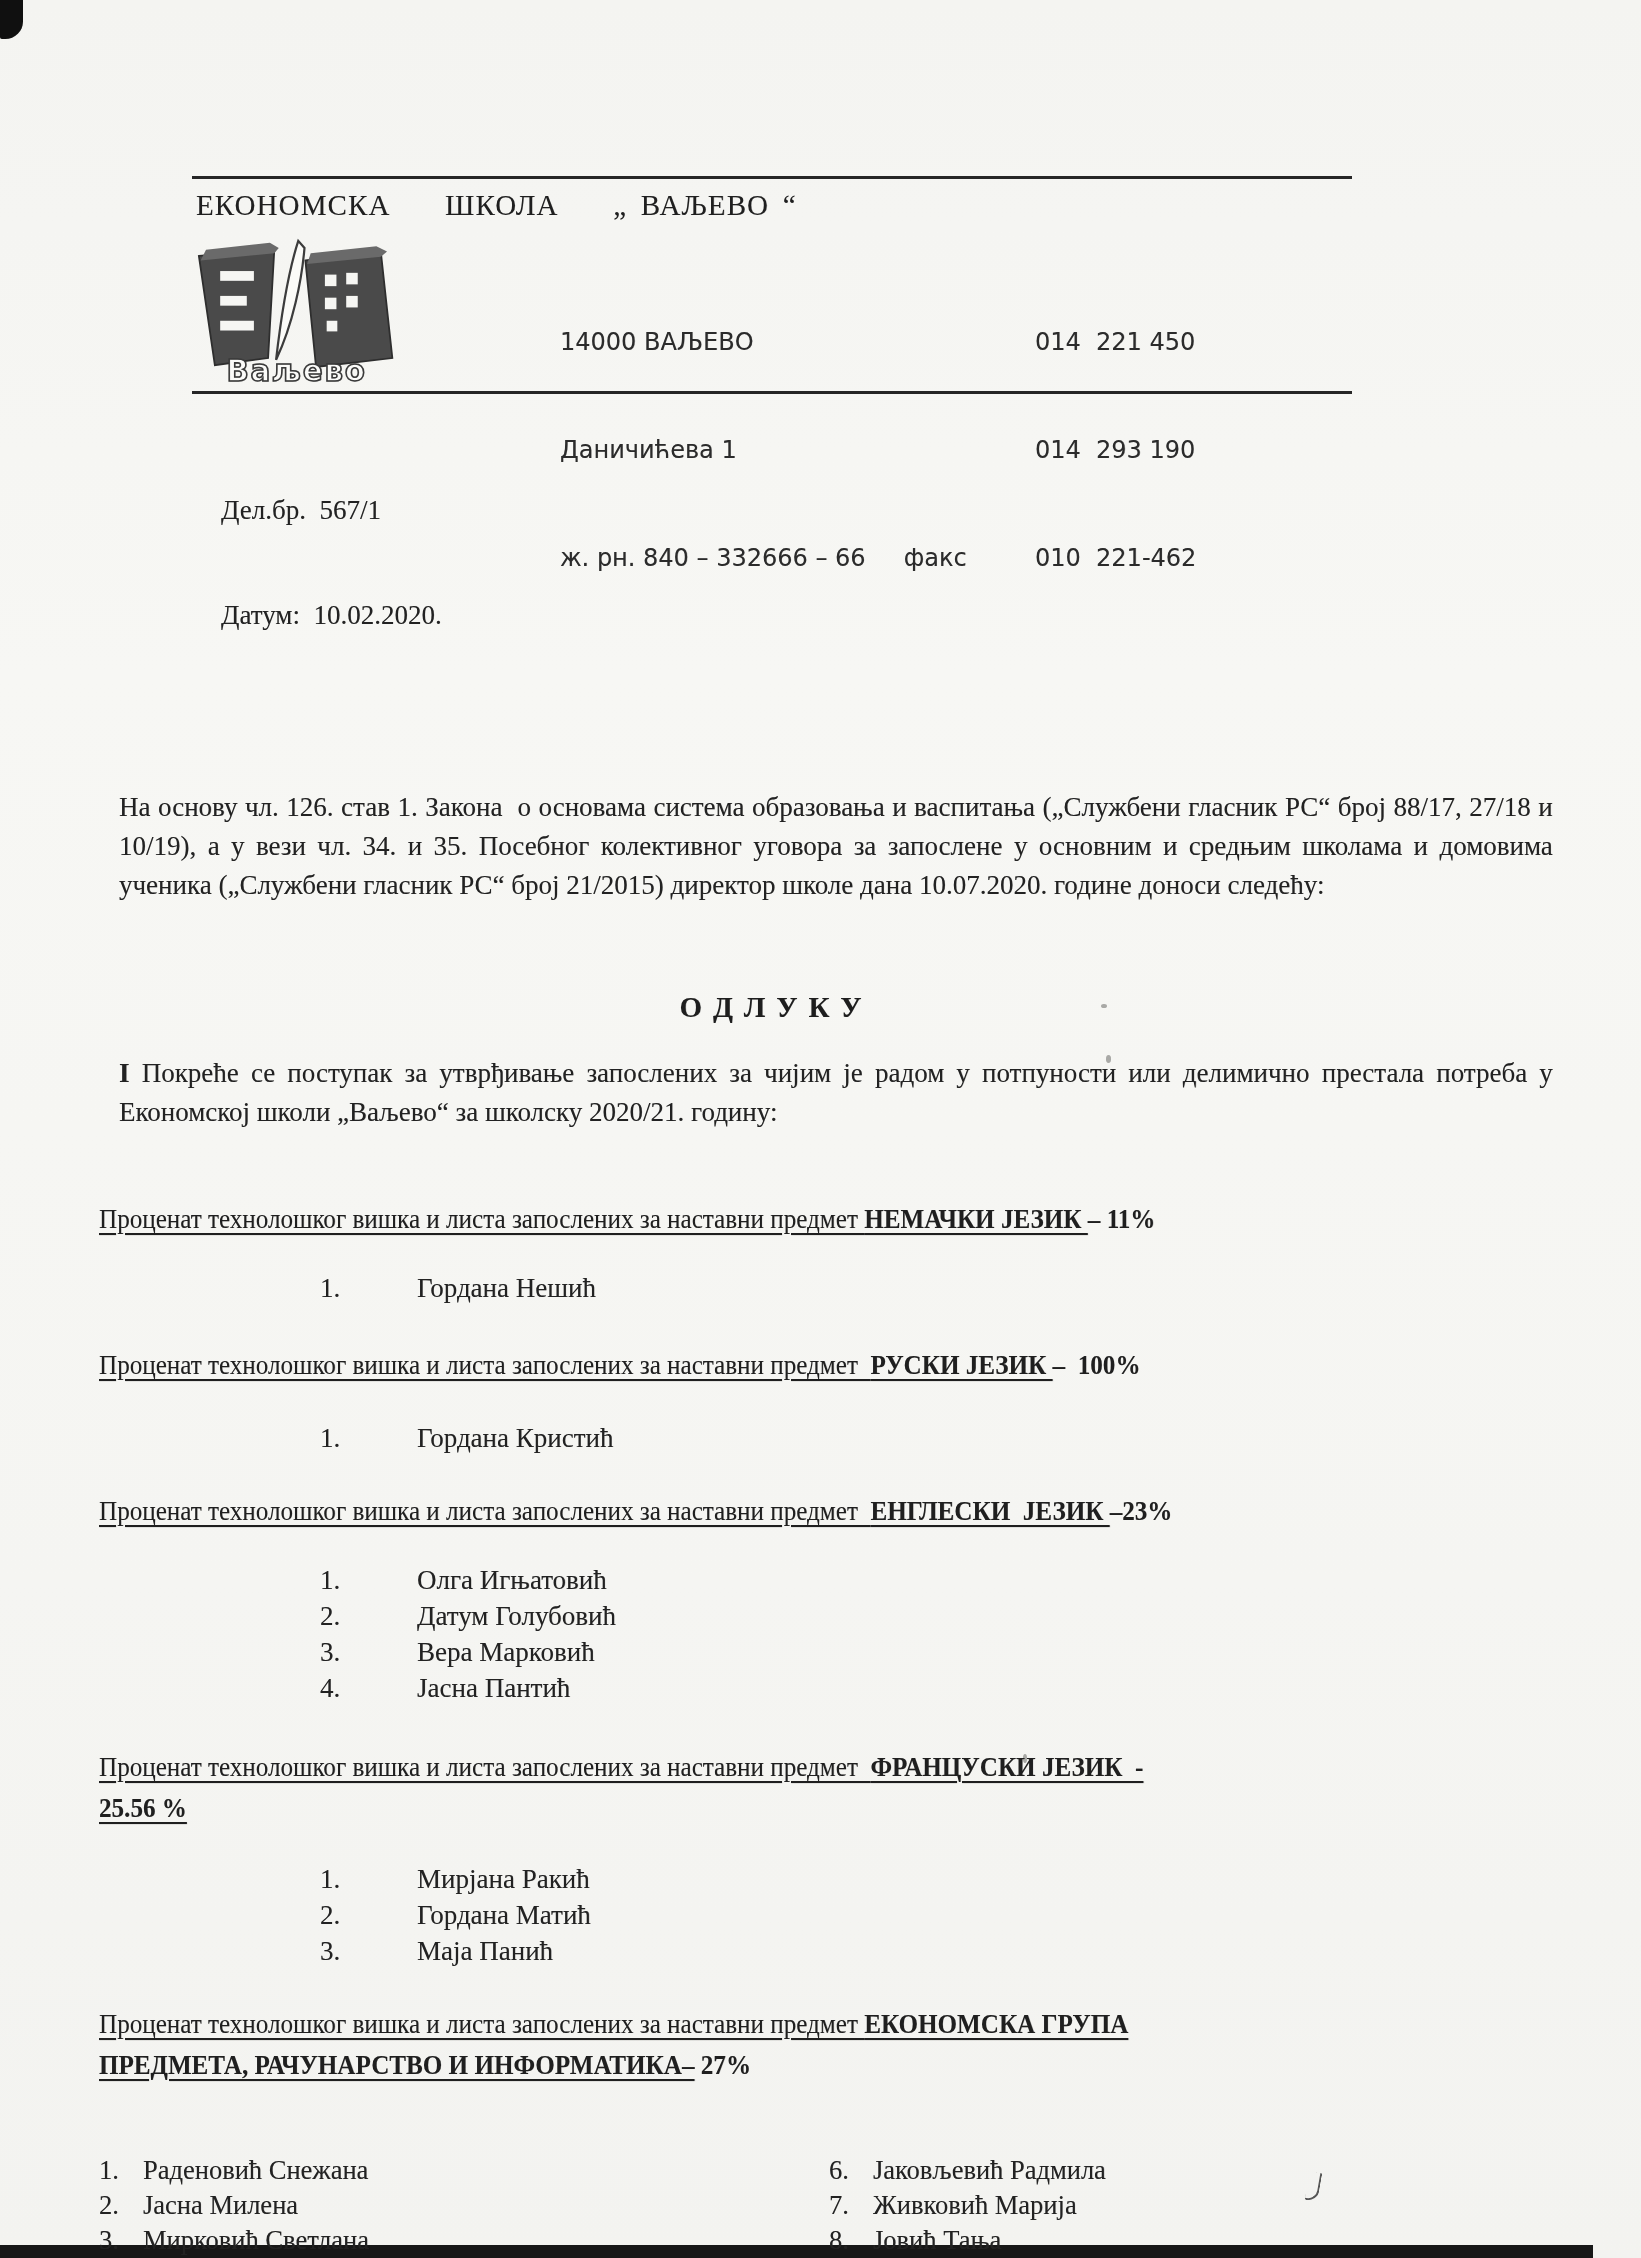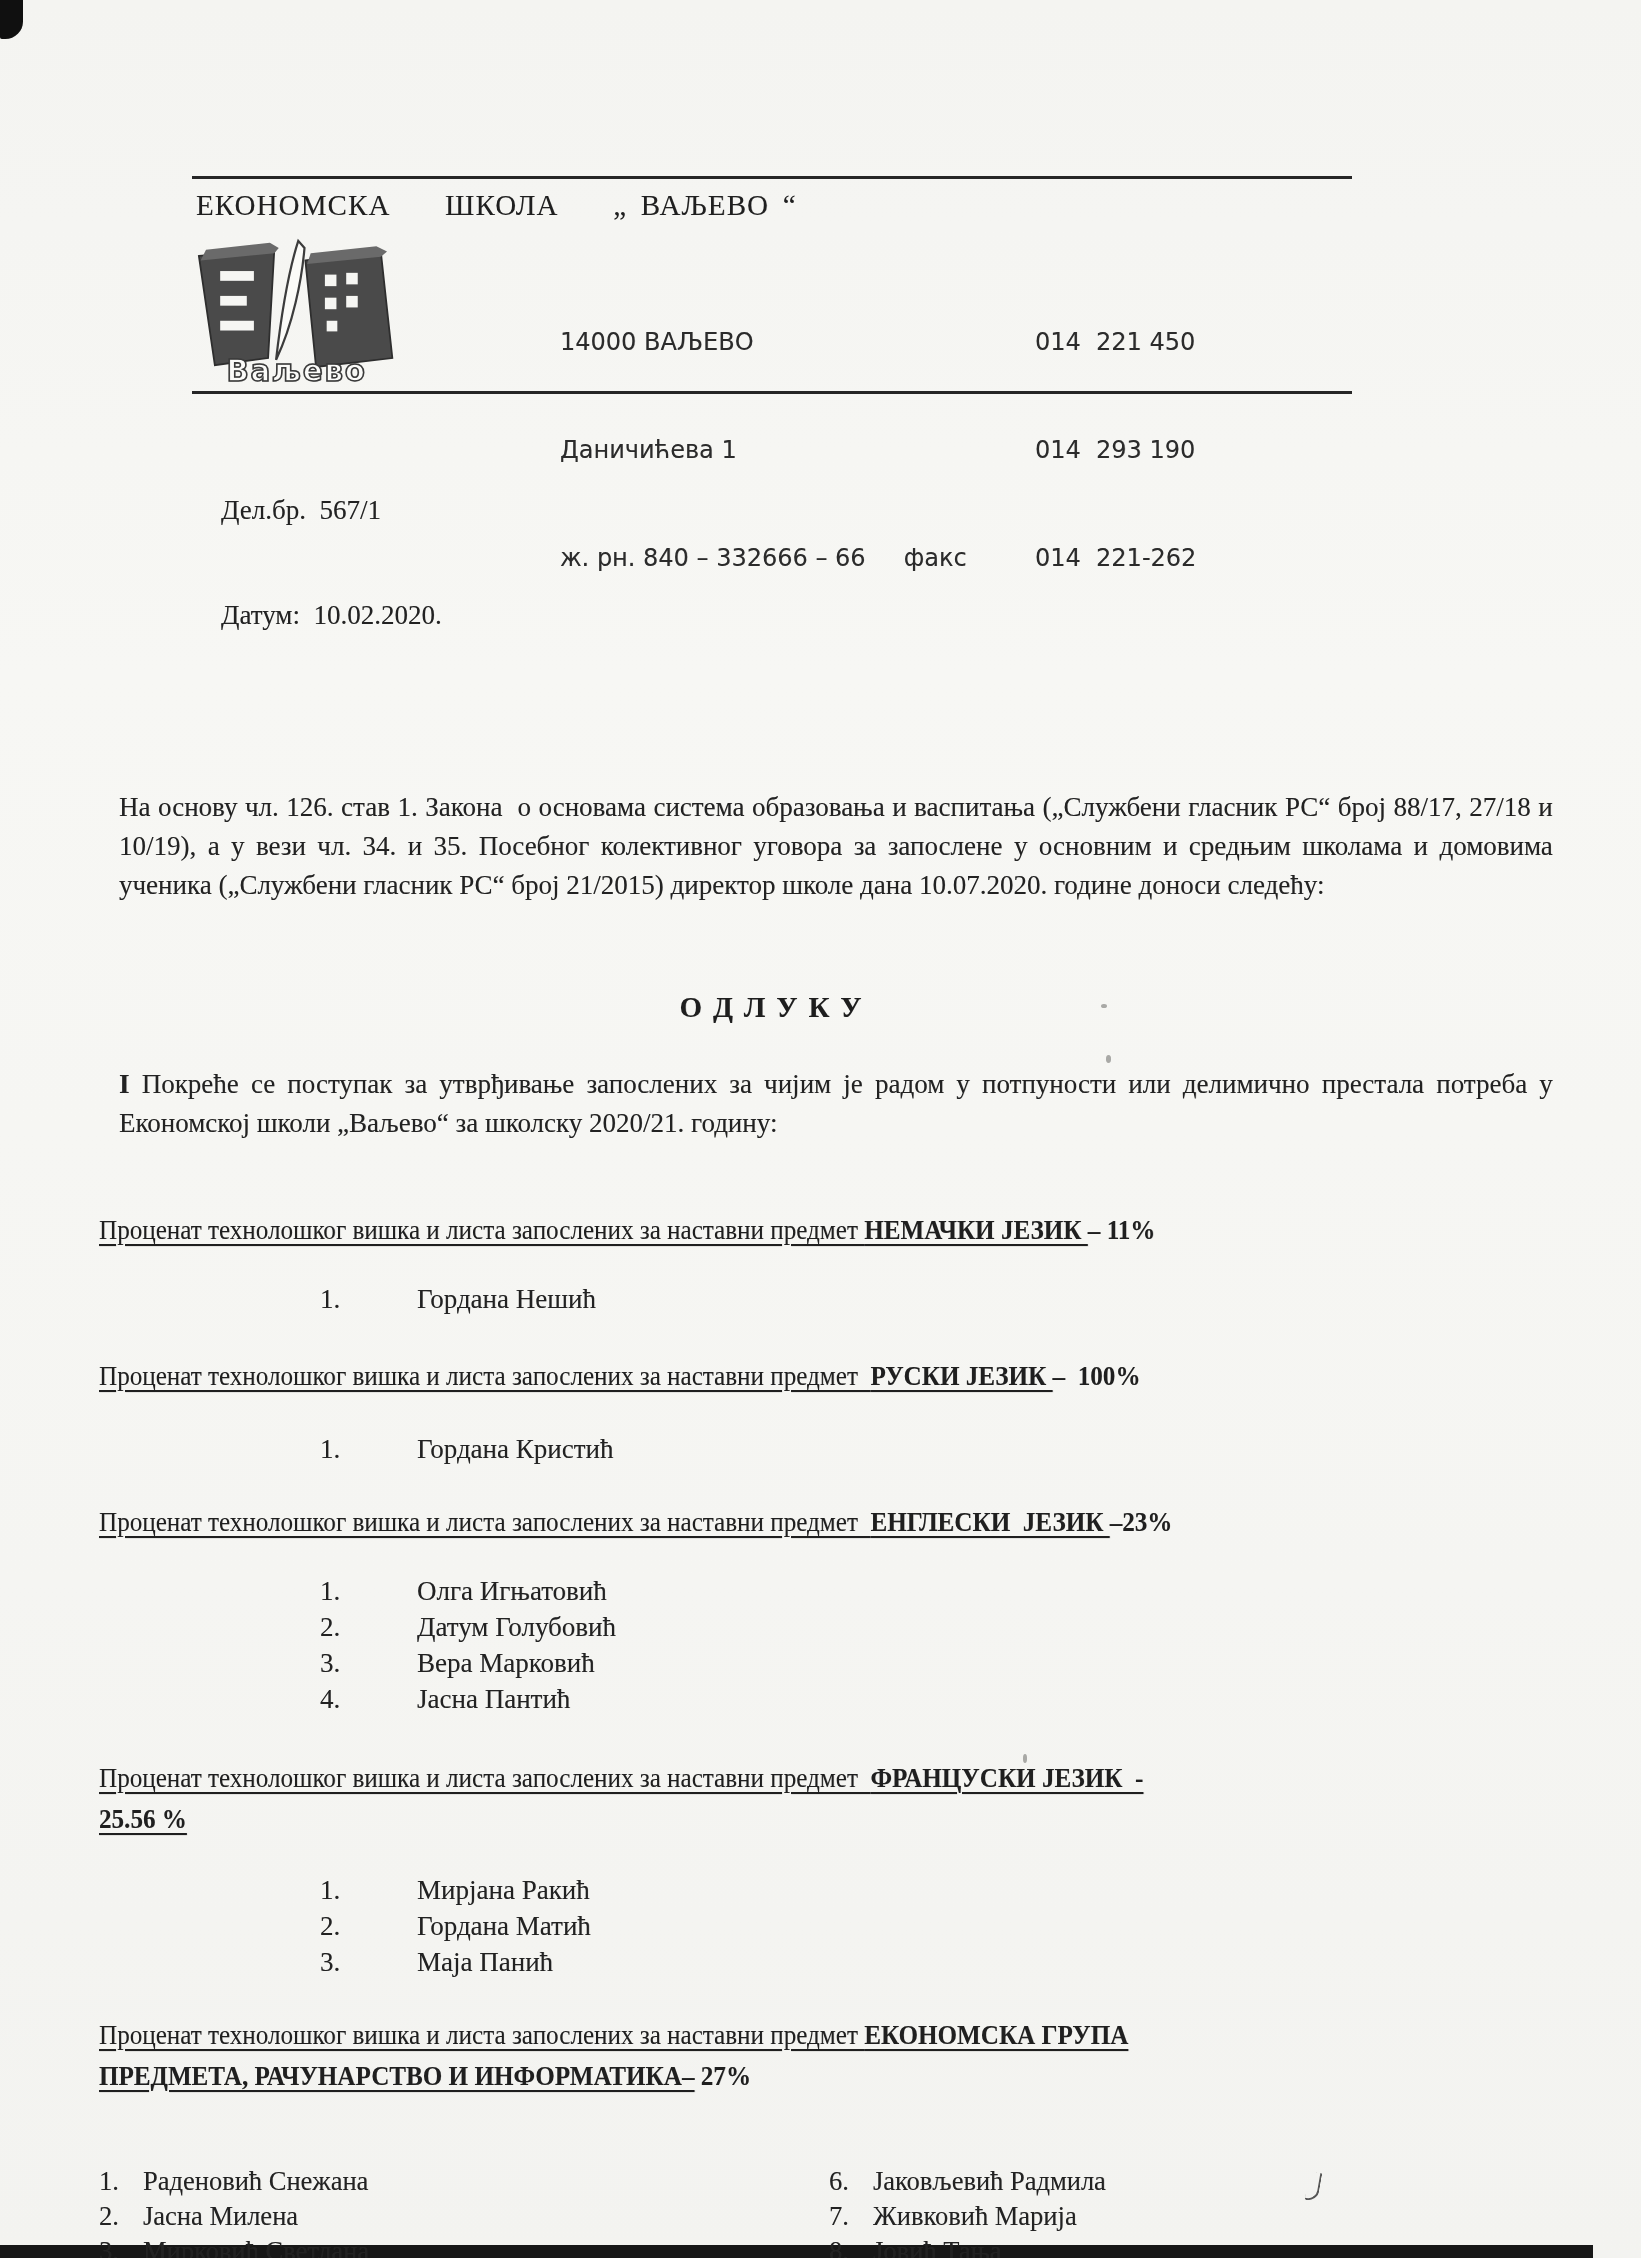--- a/index.html
+++ b/index.html
@@ -26,21 +26,21 @@
     color:#2b2b2b; white-space:pre-wrap; }
   .address { position:absolute; left:560px; top:252px; }
   .phones  { position:absolute; left:1035px; top:252px; }
   
   .flow { position:absolute; left:99px; top:423px; width:1460px; font-size:27px; color:#222; }
   .ref-block { margin-left:122px; line-height:35px; white-space:pre-wrap; }
   .para { text-align:justify; line-height:39px; margin:0 6.2px 0 20px; white-space:pre-wrap; }
   .intro { margin-top:85px; }
   .title { margin:86px 115px 0 0; text-align:center; font-weight:bold; font-size:29px;
     letter-spacing:1.8px; color:#1e1e1e; }
-  .decision { margin-top:41px; }
+  .decision { margin-top:30px; }
   .b { font-weight:bold; }
   .sec-heading { line-height:41px; white-space:pre-wrap; transform:scaleX(0.93);
     transform-origin:0 50%; color:#1f1f1f; }
   .u { text-decoration:underline; text-underline-offset:5.3px; text-decoration-thickness:2.2px; }
   .subj { font-weight:bold; }
   .line2 { display:block; }
   .mt76 { margin-top:67px; } .mt44 { margin-top:39px; } .mt40 { margin-top:35px; }
   .mt46 { margin-top:41px; } .mt34 { margin-top:30px; } .mt38 { margin-top:34px; } .mt36 { margin-top:32px; }
   .item { line-height:36px; margin-left:221px; }
   .inum { display:inline-block; width:97px; }
@@ -82,21 +82,21 @@
   </svg>
 
   <div class="address hd-sans">
     <div>14000 ВАЉЕВО</div>
     <div>Даничићева 1</div>
     <div>ж. рн. 840 – 332666 – 66     факс</div>
   </div>
   <div class="phones hd-sans">
     <div>014  221 450</div>
     <div>014  293 190</div>
-    <div>014  221-262</div>
+    <div>010  221-462</div>
   </div>
   <div class="rule rule-bottom"></div>
 
   <div class="flow">
 
     <div class="ref-block">
       <div>Дел.бр.  567/1</div>
       <div>Датум:  10.02.2020.</div>
     </div>
 

